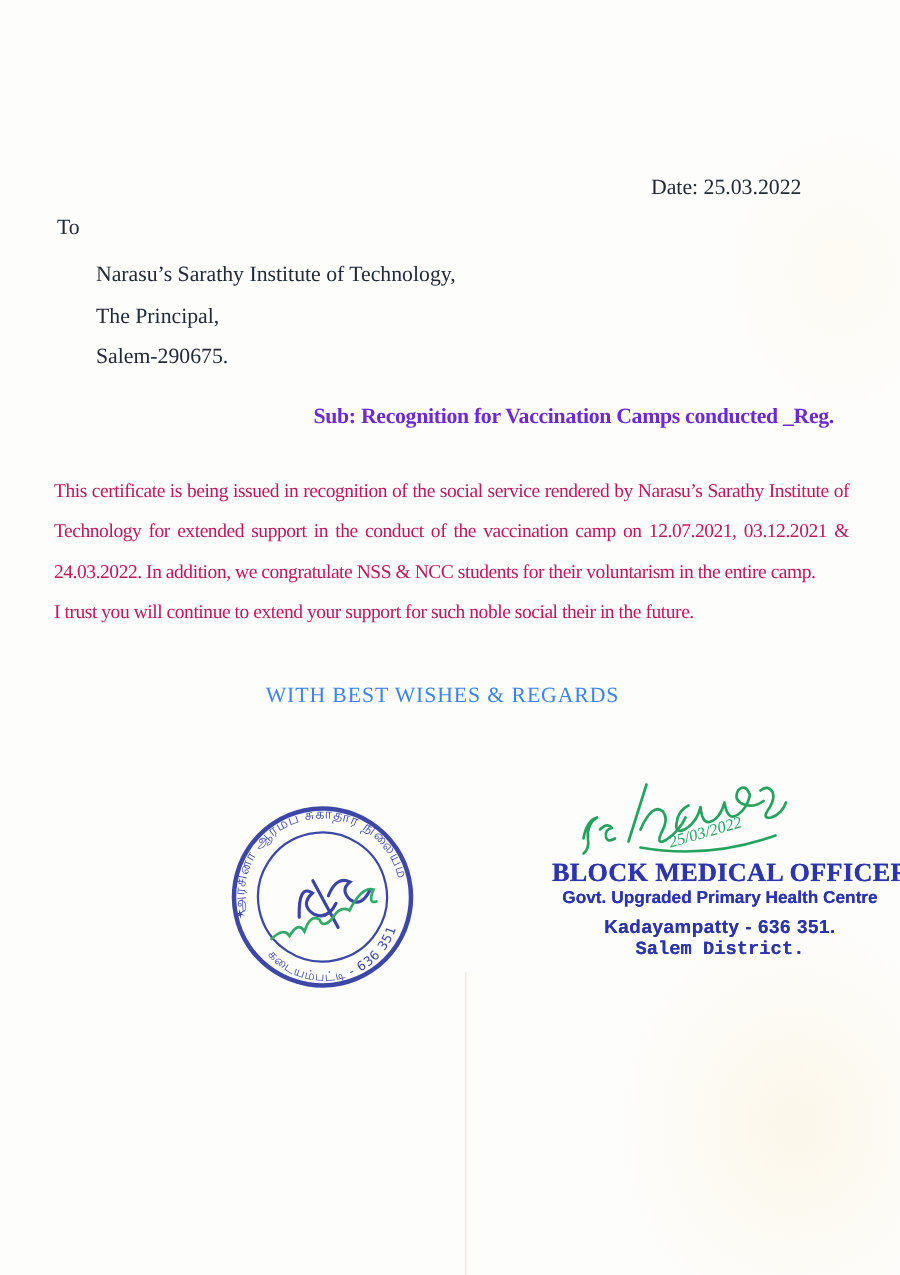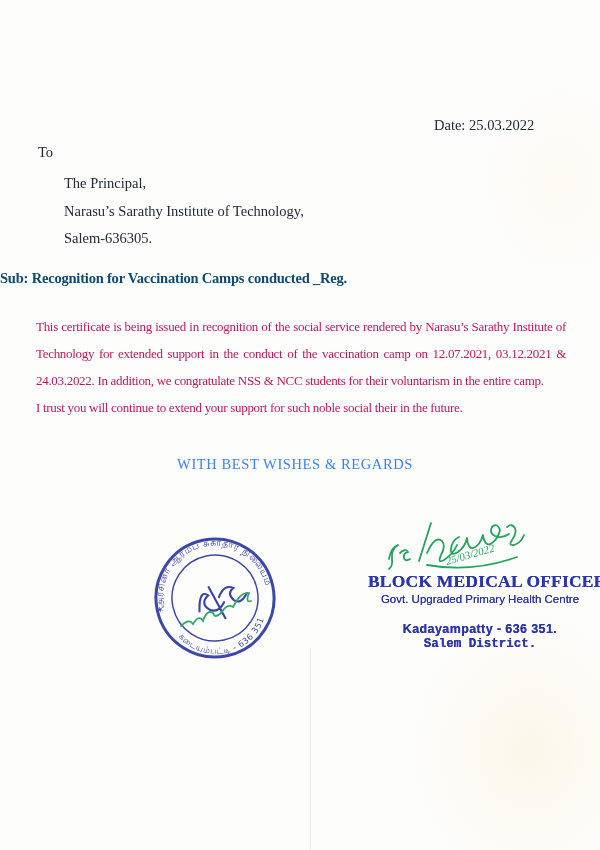--- a/index.html
+++ b/index.html
@@ -16,22 +16,22 @@
   .scan-tint-1{position:absolute;right:-60px;top:600px;width:260px;height:300px;
     background:radial-gradient(ellipse at center, rgba(250,242,218,0.55), rgba(250,242,218,0) 65%);}
   .scan-tint-2{position:absolute;right:-40px;top:80px;width:160px;height:200px;
     background:radial-gradient(ellipse at center, rgba(253,246,228,0.4), rgba(253,246,228,0) 70%);}
   .scan-line{position:absolute;left:310px;top:648px;width:1px;height:202px;
     background:rgba(205,196,176,0.35);}
 
   .date{position:absolute;top:117px;left:434px;font-size:14.5px;}
   .to{position:absolute;top:144px;left:38px;font-size:14.5px;}
   .recipient{position:absolute;top:170px;left:64px;font-size:14.5px;line-height:27.5px;}
-  .subject{position:absolute;top:270px;left:0;width:556px;text-align:left;
-    font-weight:bold;font-size:14.5px;letter-spacing:-0.2px;color:#0c4a6e;}
+  .subject{position:absolute;top:270px;left:0;width:556px;text-align:right;
+    font-weight:bold;font-size:14.5px;letter-spacing:-0.2px;color:#6d28d9;}
   .body-text{position:absolute;top:313px;left:36px;width:530px;
     font-size:13px;line-height:27px;letter-spacing:-0.3px;color:#be185d;}
   .body-text p{margin:0;}
   .just{text-align:justify;text-align-last:left;}
   .closing{position:absolute;top:456px;left:0;width:590px;text-align:center;
     font-size:14.5px;letter-spacing:0.6px;color:#3b82f6;}
 
   
   .round-stamp{position:absolute;left:145px;top:528px;opacity:0.93;filter:blur(0.2px);}
   .seal-stroke{stroke:#2e3aa2;fill:none;}
@@ -44,44 +44,44 @@
   
   .sign{position:absolute;left:383px;top:509px;}
   .sig-path{stroke:#24a35e;stroke-width:1.8;fill:none;stroke-linecap:round;stroke-linejoin:round;}
   .sig-date{font-family:"Liberation Serif", serif;font-style:italic;font-size:11px;fill:#24a35e;}
 
   
   .office-stamp{position:absolute;left:368px;top:571px;width:224px;text-align:center;
     color:#2c35ae;filter:blur(0.15px);}
   .os-title{font-family:"Liberation Serif", serif;font-weight:bold;font-size:17.5px;
     letter-spacing:0.2px;text-shadow:0 0 0.5px #2c35ae;white-space:nowrap;}
-  .os-l2{font-family:"Liberation Sans", sans-serif;font-weight:normal;font-size:11.5px;
+  .os-l2{font-family:"Liberation Sans", sans-serif;font-weight:bold;font-size:11.5px;
     margin-top:1px;text-shadow:0 0 0.4px #2c35ae;white-space:nowrap;}
   .os-l3{font-family:"Liberation Sans", sans-serif;font-weight:bold;font-size:12.5px;
-    letter-spacing:0.4px;margin-top:17px;text-shadow:0 0 0.4px #2c35ae;}
+    letter-spacing:0.4px;margin-top:6px;text-shadow:0 0 0.4px #2c35ae;}
   .os-l4{font-family:Liberation Mono, monospace;font-weight:bold;font-size:12.5px;
     margin-top:1px;text-shadow:0 0 0.4px #2c35ae;}
 </style>
 </head>
 <body>
 
 <div class="page">
 
   <div class="scan-tint-1"></div>
   <div class="scan-tint-2"></div>
   <div class="scan-line"></div>
 
   <div class="date">Date: 25.03.2022</div>
 
   <div class="to">To</div>
 
   <div class="recipient">
+    <div>Narasu’s Sarathy Institute of Technology,</div>
     <div>The Principal,</div>
-    <div>Narasu’s Sarathy Institute of Technology,</div>
-    <div>Salem-636305.</div>
+    <div>Salem-290675.</div>
   </div>
 
   <div class="subject">Sub: Recognition for Vaccination Camps conducted _Reg.</div>
 
   <div class="body-text">
     <p class="just">This certificate is being issued in recognition of the social service rendered by Narasu’s Sarathy Institute of Technology for extended support in the conduct of the vaccination camp on 12.07.2021, 03.12.2021 &amp; 24.03.2022. In addition, we congratulate NSS &amp; NCC students for their voluntarism in the entire camp.</p>
     <p>I trust you will continue to extend your support for such noble social their in the future.</p>
   </div>
 
   <div class="closing">WITH BEST WISHES &amp; REGARDS</div>

